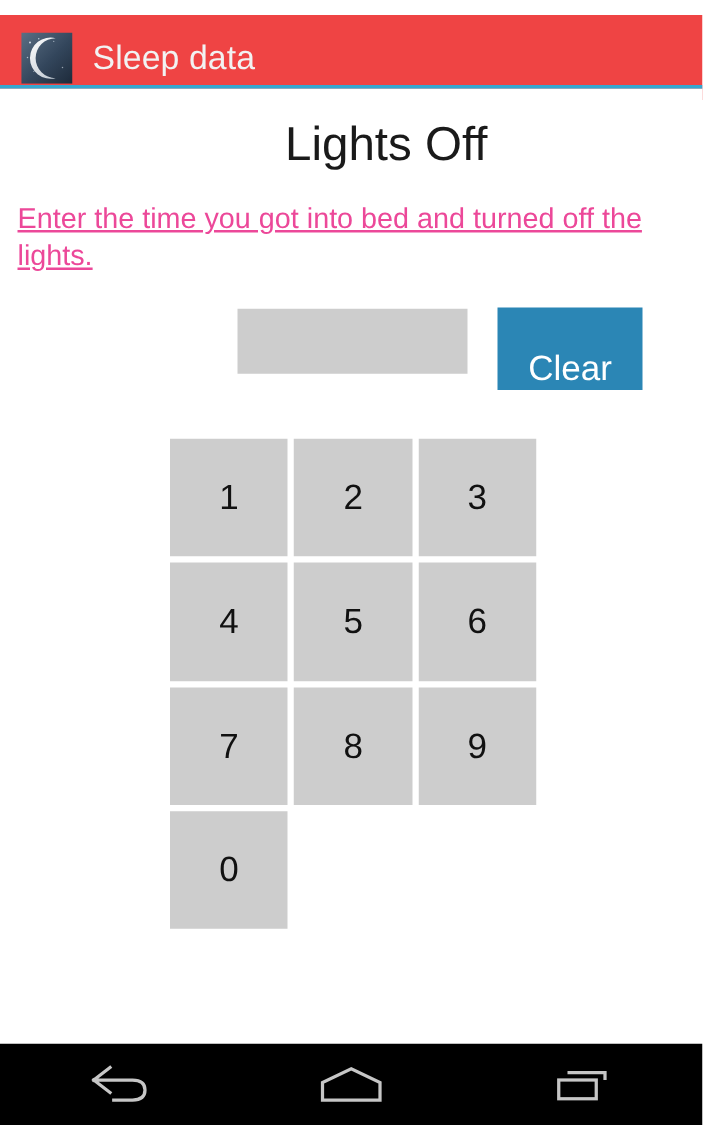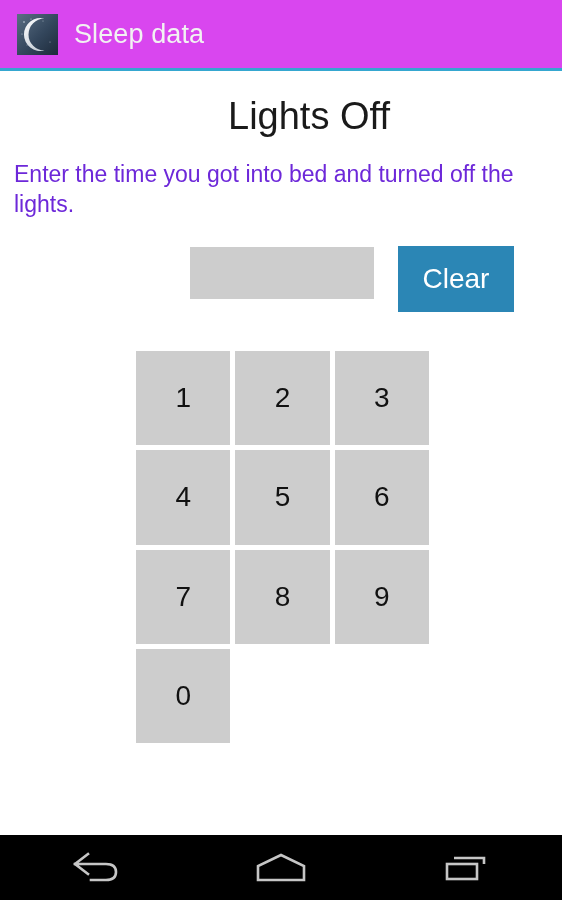--- a/index.html
+++ b/index.html
@@ -18,24 +18,24 @@
   #app {
     position: relative;
     width: 562px;
     height: 900px;
     background: #ffffff;
   }
 
   
   .titlebar {
     position: absolute;
-    left: 0; top: 0;
+    left: 0; top: 12px;
     width: 562px;
     height: 68px;
-    background: #d946ef;
+    background: #ef4444;
     display: flex;
     align-items: center;
     box-sizing: border-box;
     padding-left: 17px;
   }
   .app-icon {
     width: 41px;
     height: 41px;
     flex: 0 0 auto;
     display: block;
@@ -80,21 +80,22 @@
     margin-left: 28px;
   }
 
   .instructions {
     position: absolute;
     left: 14px;
     top: 88px;
     width: 540px;
     font-size: 23px;
     line-height: 30px;
-    color: #6d28d9;
+    color: #ec4899;
+    text-decoration: underline;
   }
 
   
   .entry-row {
     position: absolute;
     left: 190px;
     top: 176px;
     width: 324px;
     height: 66px;
   }
@@ -122,21 +123,21 @@
     top: -1px;
     width: 116px;
     height: 66px;
     background: #2b86b5;
     border: none;
     color: #ffffff;
     font-family: "Liberation Sans", sans-serif;
     font-size: 28px;
     line-height: 66px;
     text-align: center;
-    padding: 0;
+    padding: 16px;
     cursor: pointer;
   }
 
   
   .keypad {
     position: absolute;
     left: 136px;
     top: 280px;
     width: 293px;
     height: 392px;

